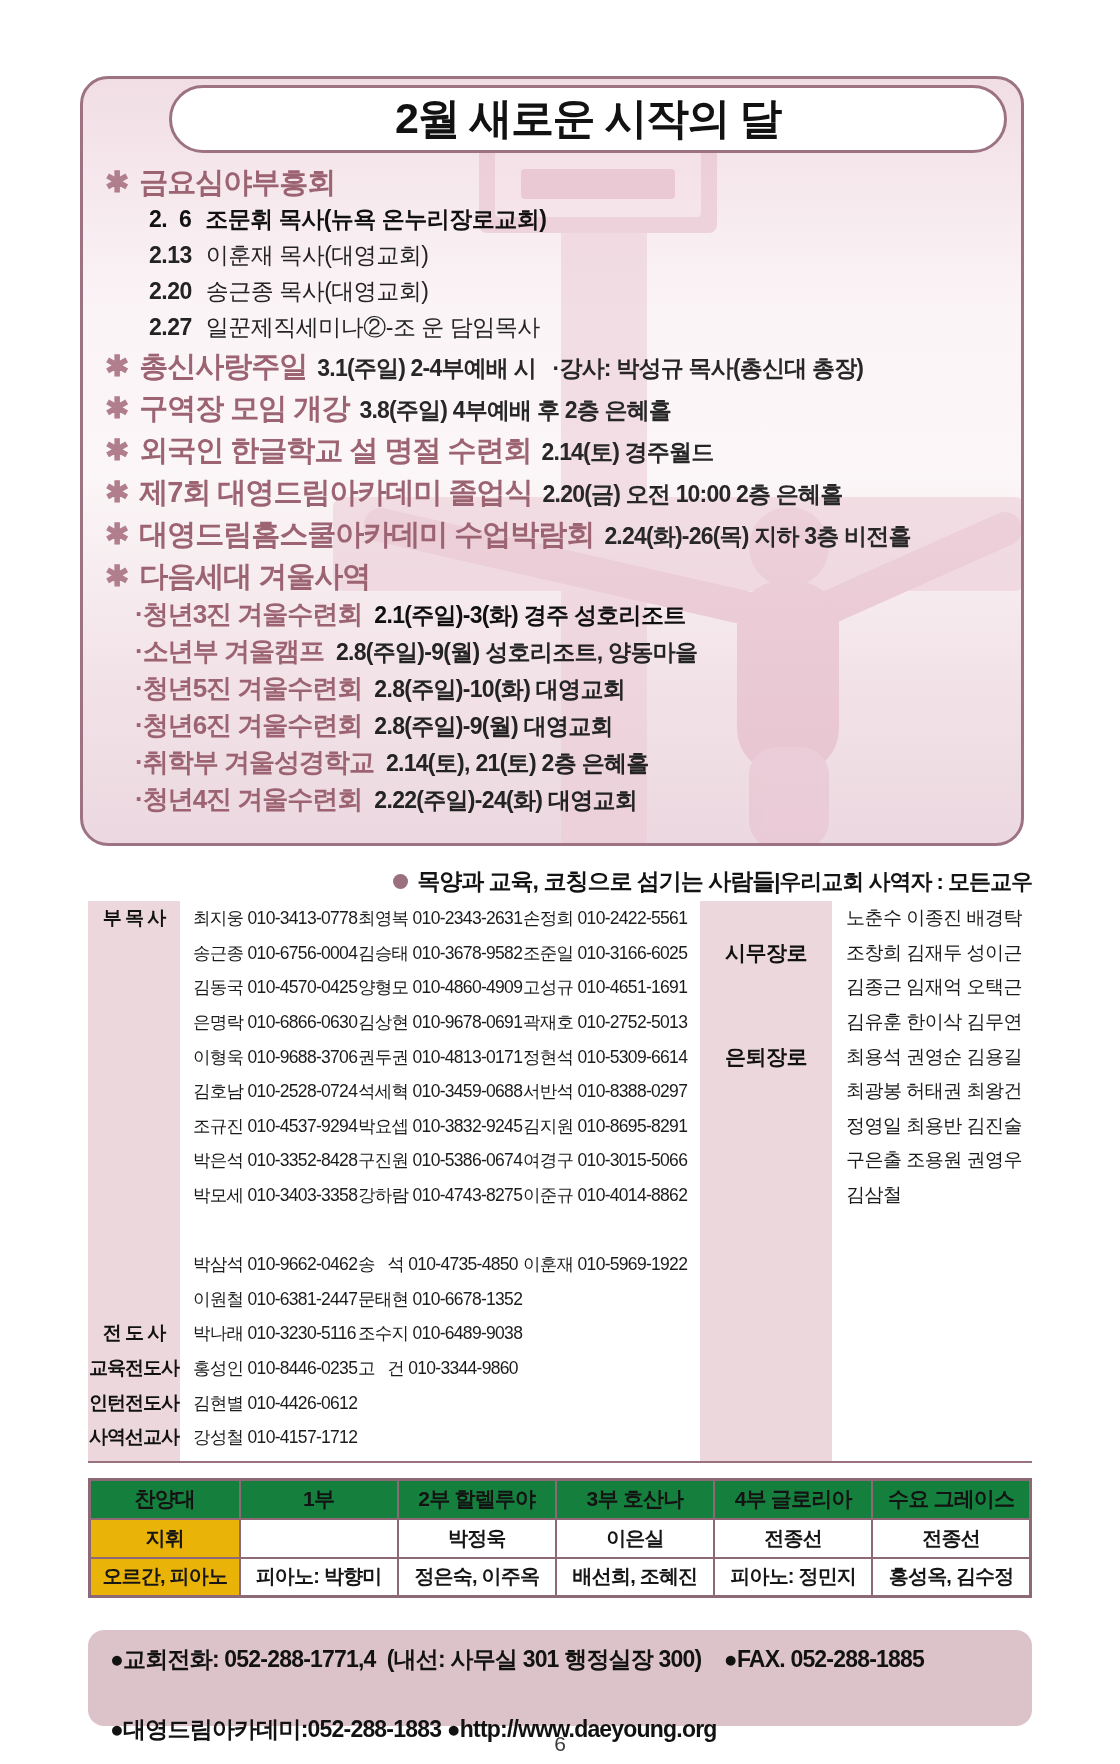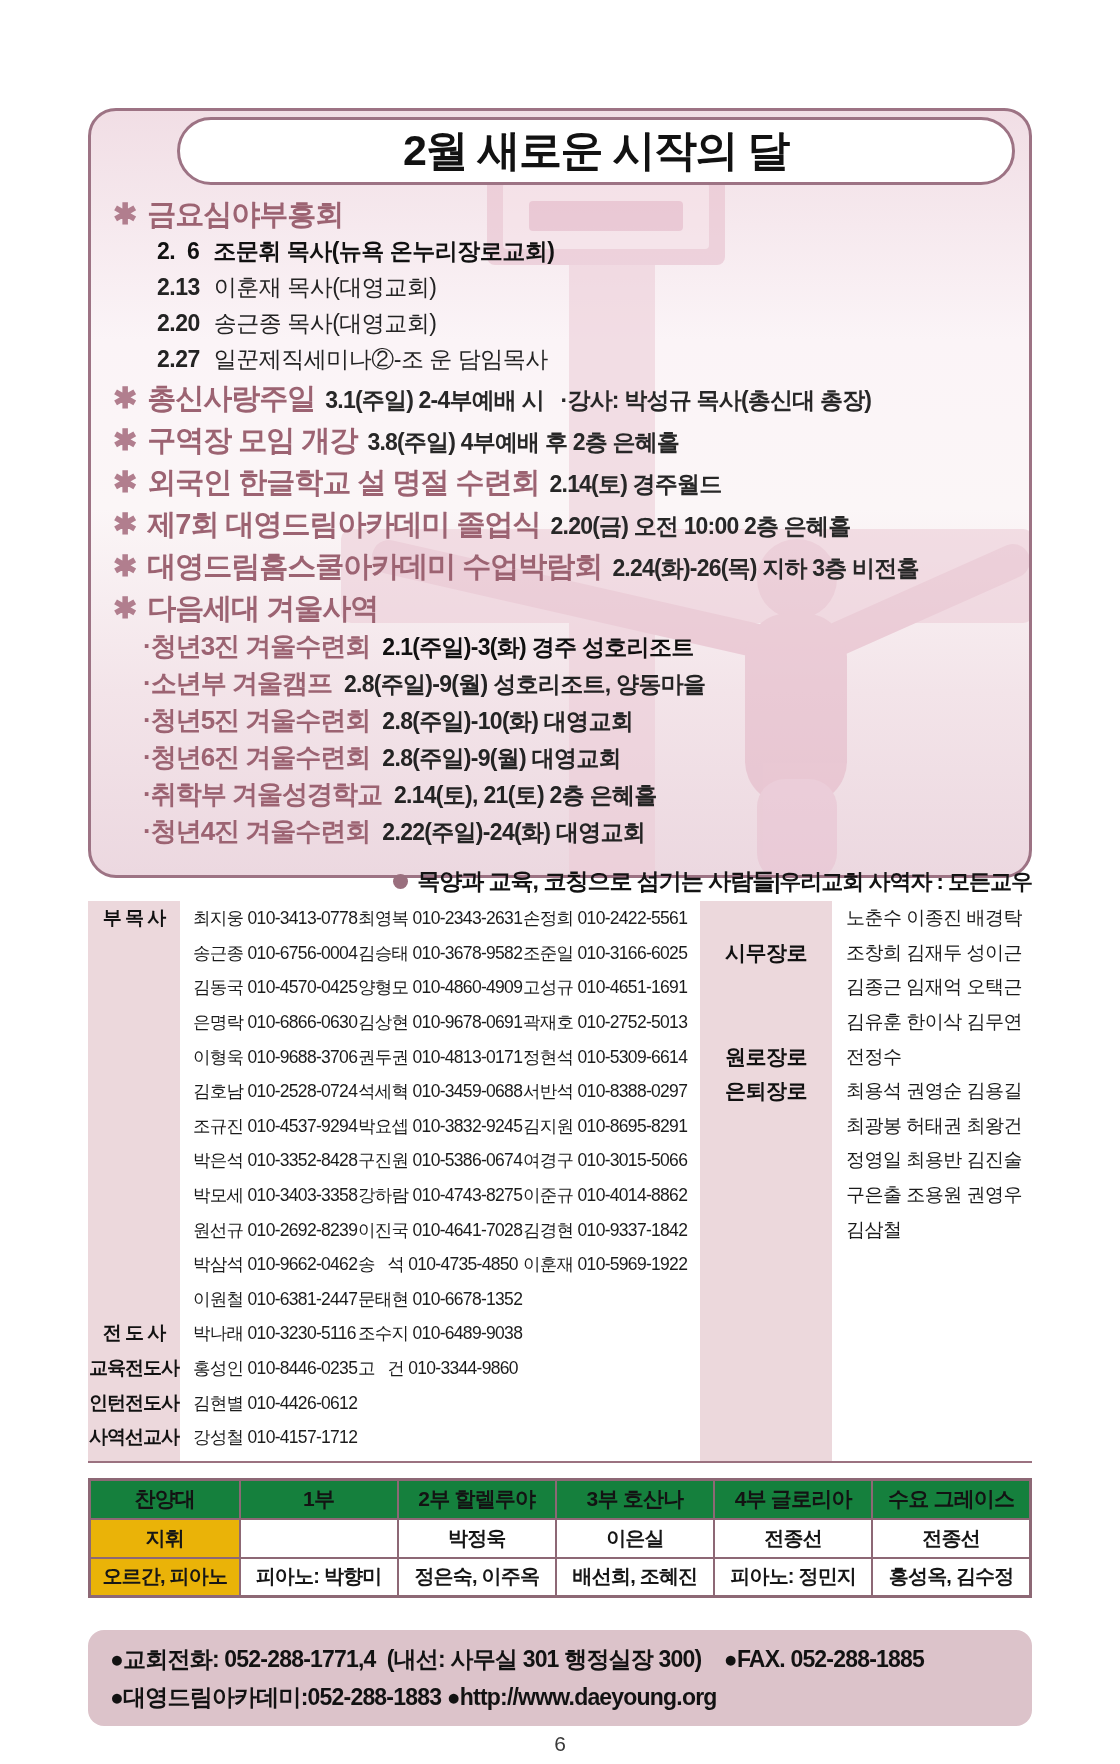--- a/index.html
+++ b/index.html
@@ -1,22 +1,22 @@
 <!DOCTYPE html>
 <html><head>
 <meta charset="utf-8">
 <style>
   * { margin:0; padding:0; box-sizing:border-box; }
   html,body { width:1120px; height:1764px; background:#ffffff;
     font-family:"Liberation Sans", sans-serif; position:relative; }
 
   
-  .main-box { position:absolute; left:88px; top:76px; width:944px; height:770px;
+  .main-box { position:absolute; left:80px; top:76px; width:944px; height:770px;
     border:3px solid #9d7384; border-radius:28px; overflow:hidden;
-    background:linear-gradient(180deg,#f1dee5 0%,#fbf4f7 30%,#fbf6f7 52%,#f3e4e9 76%,#ecd8e0 100%);margin-top:32px; }
+    background:linear-gradient(180deg,#f1dee5 0%,#fbf4f7 30%,#fbf6f7 52%,#f3e4e9 76%,#ecd8e0 100%); }
   .crucifix { position:absolute; inset:0; z-index:0; }
   .title-pill { position:absolute; left:86px; top:6px; width:838px; height:68px;
     background:#ffffff; border:3px solid #9d7384; border-radius:40px; z-index:2;
     display:flex; align-items:center; justify-content:center;
     font-size:43px; font-weight:800; color:#121212; letter-spacing:-1.5px; }
 
   .events { position:absolute; left:22px; top:86px; width:906px; z-index:1; }
   .evt-main { display:flex; align-items:baseline; gap:10px; line-height:34px; margin-bottom:6px; }
   .star  { color:#b17e8e; font-size:29px; font-weight:700; }
   .evt-title { color:#9c6372; font-size:29px; font-weight:800; letter-spacing:-1px; white-space:pre; }
@@ -63,21 +63,21 @@
   .choir th, .choir td { border:2px solid #8d6875; height:39px; text-align:center;
     vertical-align:middle; letter-spacing:-0.8px; }
   .choir th { background:#15803d; font-size:21px; font-weight:800; color:#131313; }
   .choir td { background:#ffffff; font-size:20px; font-weight:700; color:#161616; }
   .choir td.lab { background:#eab308; font-weight:800; }
 
   
   .footer { position:absolute; left:88px; top:1630px; width:944px; height:96px;
     background:#dcc3ca; border-radius:16px; padding:10px 22px;
     display:flex; flex-direction:column; justify-content:center; gap:7px; }
-  .fline { font-size:23px; font-weight:600; color:#121212; letter-spacing:-0.8px; white-space:pre; }
+  .fline { font-size:23px; font-weight:600; color:#121212; letter-spacing:-0.8px; white-space:pre;margin-top:32px; }
   .pagenum { position:absolute; left:0; top:1732px; width:100%; text-align:center;
     font-size:21px; color:#3a3a3a; }
 </style>
 </head>
 <body>
 
 <div class="main-box">
   <svg class="crucifix" viewBox="0 0 944 770" width="944" height="770">
     <g opacity="0.55">
       <rect x="478" y="40" width="86" height="730" fill="#eccbd6"></rect>
@@ -254,25 +254,20 @@
     <div class="srow">
         <div class="slabel"></div>
         <div class="scells">
           <span class="scell">박모세 010-3403-3358</span>
           <span class="scell">강하람 010-4743-8275</span>
           <span class="scell">이준규 010-4014-8862</span>
         </div>
       </div>
     <div class="srow">
         <div class="slabel"></div>
-        <div class="scells">
-          <span class="scell">원선규 010-2692-8239</span>
-          <span class="scell">이진국 010-4641-7028</span>
-          <span class="scell">김경현 010-9337-1842</span>
-        </div>
       </div>
     <div class="srow">
         <div class="slabel"></div>
         <div class="scells">
           <span class="scell">박삼석 010-9662-0462</span>
           <span class="scell">송   석 010-4735-4850</span>
           <span class="scell">이훈재 010-5969-1922</span>
         </div>
       </div>
     <div class="srow">
@@ -329,24 +324,20 @@
         <div class="slabel-r">시무장로</div>
         <span class="stext">조창희 김재두 성이근</span>
       </div>
     <div class="srow">
         <div class="slabel-r"></div>
         <span class="stext">김종근 임재억 오택근</span>
       </div>
     <div class="srow">
         <div class="slabel-r"></div>
         <span class="stext">김유훈 한이삭 김무연</span>
-      </div>
-    <div class="srow">
-        <div class="slabel-r">원로장로</div>
-        <span class="stext">전정수</span>
       </div>
     <div class="srow">
         <div class="slabel-r">은퇴장로</div>
         <span class="stext">최용석 권영순 김용길</span>
       </div>
     <div class="srow">
         <div class="slabel-r"></div>
         <span class="stext">최광봉 허태권 최왕건</span>
       </div>
     <div class="srow">

